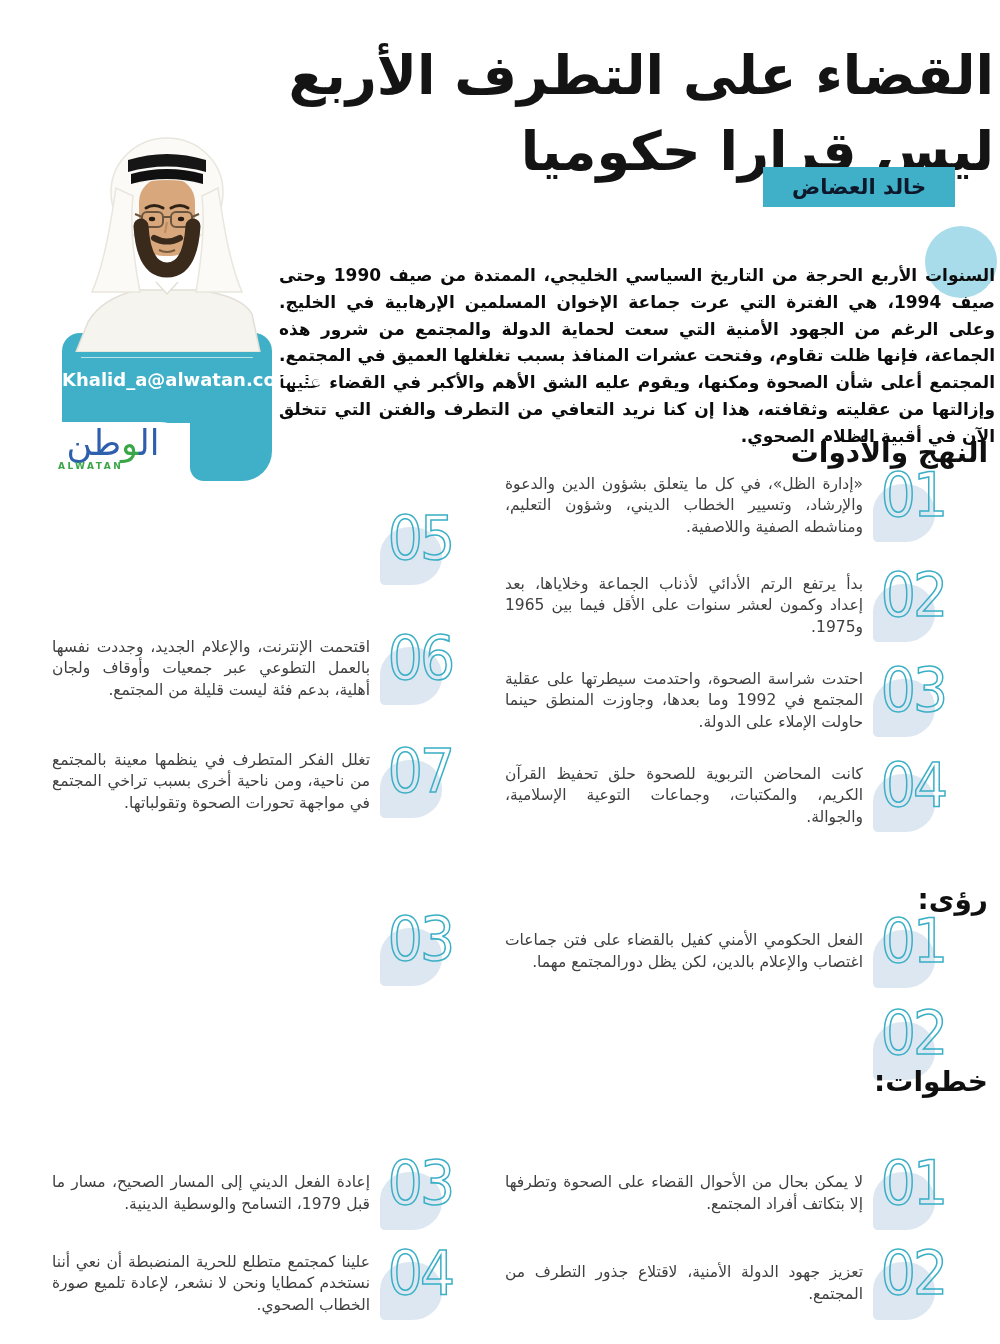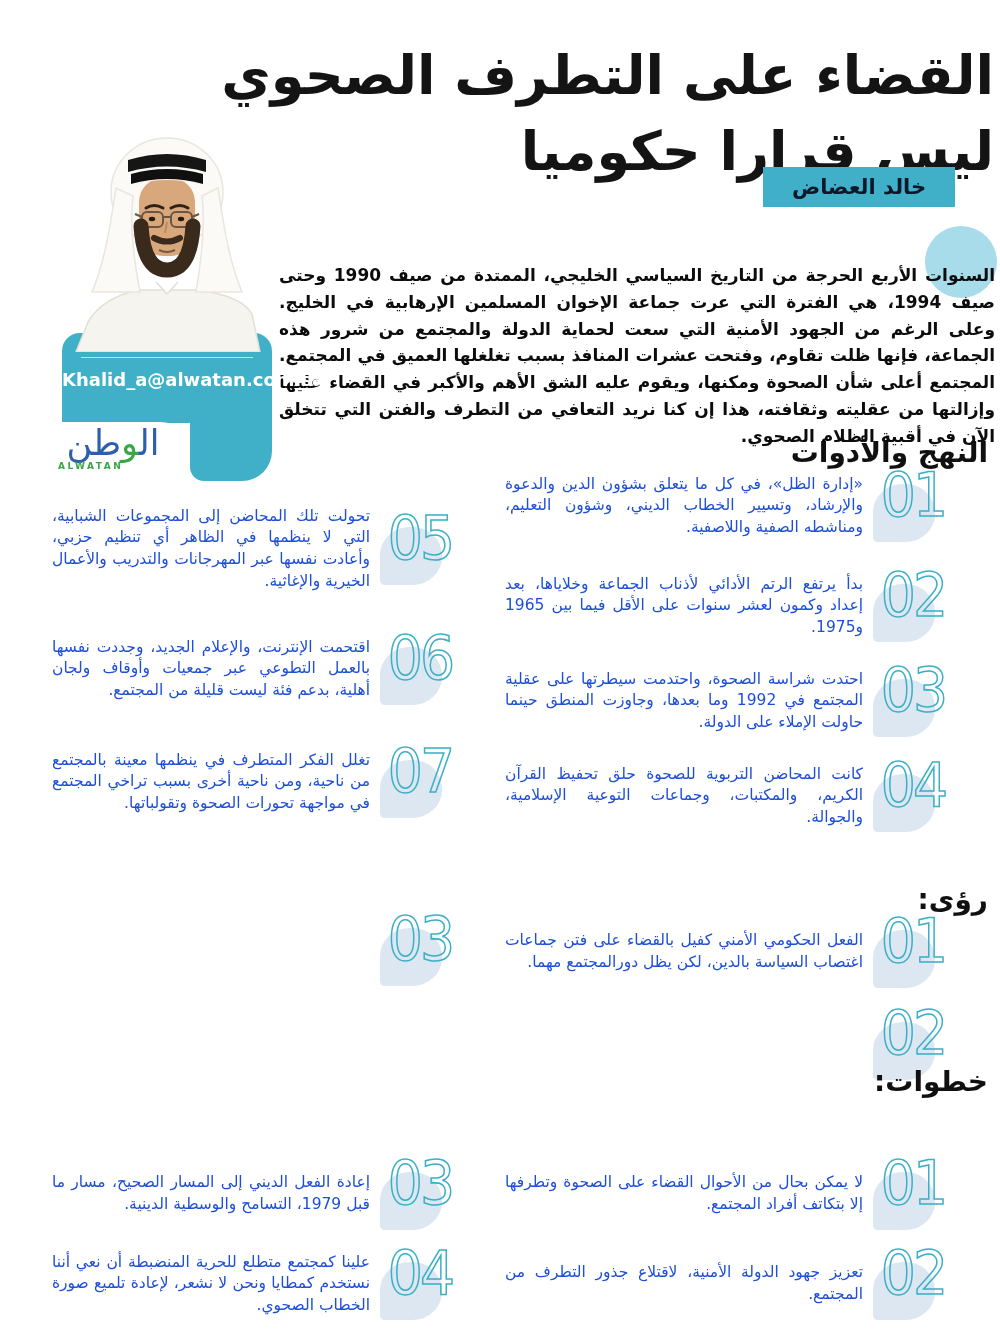--- a/index.html
+++ b/index.html
@@ -72,30 +72,30 @@
   }
   .digits{
     position:absolute;top:0;right:0;z-index:1;direction:ltr;
     font-size:60px;line-height:62px;font-weight:normal;color:#3aafc6;
     letter-spacing:-3px;transform:scaleX(.92);transform-origin:top right;
   }
   @supports (-webkit-text-stroke: 1px red){
     .digits{color:transparent;-webkit-text-stroke:1.6px #3aafc6;}
   }
   .txt{
-    flex:1;font-size:15.5px;line-height:21.6px;color:#1d4ed8;
+    flex:1;font-size:15.5px;line-height:21.6px;color:#404040;
     text-align:justify;
   }
 </style>
 </head>
 <body>
 
 <div class="page">
 
-  <h1 class="title"><span>القضاء على التطرف الصحوي</span><br>
+  <h1 class="title"><span>القضاء على التطرف الأربع</span><br>
     <span>ليس قرارا حكوميا</span>
   </h1>
 
   <div class="author-badge">خالد العضاض</div>
 
   <div class="deco-circle"></div>
 
   <p class="intro">السنوات الأربع الحرجة من التاريخ السياسي الخليجي، الممتدة من صيف 1990 وحتى صيف 1994، هي الفترة التي عرت جماعة الإخوان المسلمين الإرهابية في الخليج. وعلى الرغم من الجهود الأمنية التي سعت لحماية الدولة والمجتمع من شرور هذه الجماعة، فإنها ظلت تقاوم، وفتحت عشرات المنافذ بسبب تغلغلها العميق في المجتمع. المجتمع أعلى شأن الصحوة ومكنها، ويقوم عليه الشق الأهم والأكبر في القضاء عليها وإزالتها من عقليته وثقافته، هذا إن كنا نريد التعافي من التطرف والفتن التي تتخلق الآن في أقبية الظلام الصحوي.</p>
 
   <svg class="photo" viewBox="0 0 234 226" aria-hidden="true">
@@ -170,42 +170,41 @@
     <div class="num">
         <span class="digits">04</span>
       </div>
     <div class="txt">كانت المحاضن التربوية للصحوة حلق تحفيظ القرآن الكريم، والمكتبات، وجماعات التوعية الإسلامية، والجوالة.</div>
   </div>
 
   <div class="item left-col" style="top:505px">
     <div class="num">
         <span class="digits">05</span>
       </div>
-    <div class="txt">تحولت تلك المحاضن إلى المجموعات الشبابية، التي لا ينظمها في الظاهر أي تنظيم حزبي، وأعادت نفسها عبر المهرجانات والتدريب والأعمال الخيرية والإغاثية.</div>
   </div>
   <div class="item left-col" style="top:625px">
     <div class="num">
         <span class="digits">06</span>
       </div>
     <div class="txt">اقتحمت الإنترنت، والإعلام الجديد، وجددت نفسها بالعمل التطوعي عبر جمعيات وأوقاف ولجان أهلية، بدعم فئة ليست قليلة من المجتمع.</div>
   </div>
   <div class="item left-col" style="top:738px">
     <div class="num">
         <span class="digits">07</span>
       </div>
     <div class="txt">تغلل الفكر المتطرف في ينظمها معينة بالمجتمع من ناحية، ومن ناحية أخرى بسبب تراخي المجتمع في مواجهة تحورات الصحوة وتقولباتها.</div>
   </div>
 
   <h2 class="section-heading" style="top:860px">رؤى:</h2>
 
   <div class="item right-col" style="top:908px">
     <div class="num">
         <span class="digits">01</span>
       </div>
-    <div class="txt">الفعل الحكومي الأمني كفيل بالقضاء على فتن جماعات اغتصاب السياسة بالدين، لكن يظل دورالمجتمع مهما.</div>
+    <div class="txt">الفعل الحكومي الأمني كفيل بالقضاء على فتن جماعات اغتصاب والإعلام بالدين، لكن يظل دورالمجتمع مهما.</div>
   </div>
   <div class="item right-col" style="top:1000px">
     <div class="num">
         <span class="digits">02</span>
       </div>
   </div>
   <div class="item left-col" style="top:906px">
     <div class="num">
         <span class="digits">03</span>
       </div>

